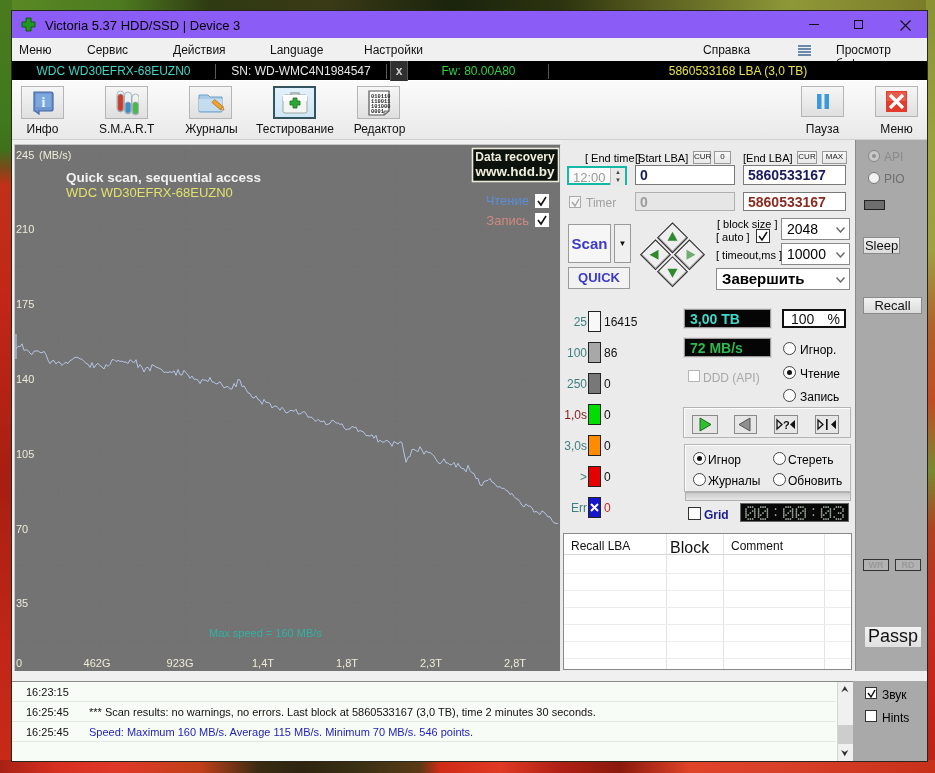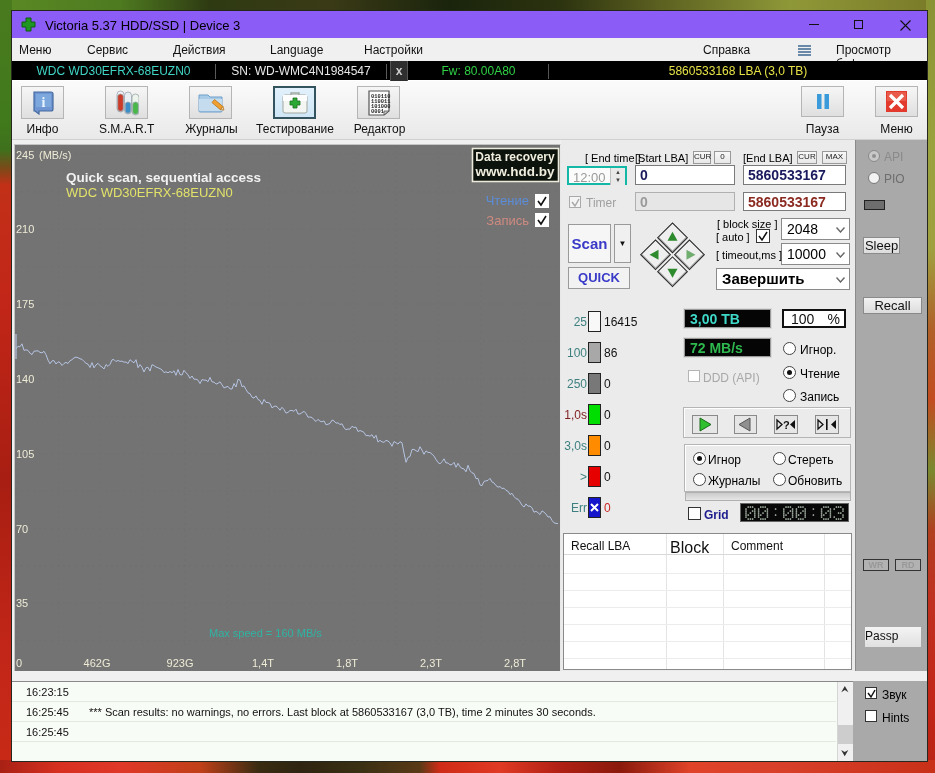--- a/index.html
+++ b/index.html
@@ -498,28 +498,29 @@
         <div class="rdot" style="background:#909090;left:3px;top:3px;width:4px;height:4px"></div>
       </div>
     <div class="lbl" style="left:28px;top:10px;font-size:12px;color:#8a8a8a">API</div>
     <div class="rad" style="left:12px;top:32px;width:12px;height:12px;border-color:#777;background:#f2f2f2"></div>
     <div class="lbl" style="left:28px;top:32px;font-size:12px;color:#6e6e6e">PIO</div>
     <div class="abs" style="left:8px;top:60px;width:21px;height:10px;background:#6e6e6e;border:1px solid #222"></div>
     <div class="abs" style="left:7px;top:97px;width:37px;height:17px;background:linear-gradient(#f2f2f2,#dcdcdc);border:1px solid #8a8a8a;text-align:center;font-size:13px;color:#111;line-height:15px">Sleep</div>
     <div class="abs" style="left:7px;top:157px;width:59px;height:17px;background:linear-gradient(#f2f2f2,#dcdcdc);border:1px solid #8a8a8a;text-align:center;font-size:13px;color:#111;line-height:15px">Recall</div>
     <div class="abs" style="left:7px;top:419px;width:26px;height:12px;background:#b2b2b2;border:1px solid #333;text-align:center;font-size:9px;font-weight:bold;color:#999;line-height:10px">WR</div>
     <div class="abs" style="left:39px;top:419px;width:26px;height:12px;background:#b2b2b2;border:1px solid #333;text-align:center;font-size:9px;font-weight:bold;color:#999;line-height:10px">RD</div>
-    <div class="abs" style="left:9px;top:487px;width:56px;height:20px;background:linear-gradient(#f4f4f4,#e0e0e0);font-size:12px;color:#111;line-height:19px">Passp</div>
+    <div class="abs" style="left:9px;top:487px;width:56px;height:20px;background:linear-gradient(#f4f4f4,#e0e0e0);text-align:center;font-size:18px;color:#111;line-height:19px">Passp</div>
   </div>
   <div id="split"></div>
   <div id="logarea">
     <div class="abs" style="left:14px;top:4px;color:#111">16:23:15</div>
     <div class="abs" style="left:14px;top:24px;color:#111">16:25:45</div>
     <div class="abs" style="left:77px;top:24px;color:#111">*** Scan results: no warnings, no errors. Last block at 5860533167 (3,0 TB), time 2 minutes 30 seconds.</div>
     <div class="abs" style="left:14px;top:44px;color:#111">16:25:45</div>
+    <div class="abs" style="left:77px;top:44px;color:#2222bb">Speed: Maximum 160 MB/s. Average 115 MB/s. Minimum 70 MB/s. 546 points.</div>
     <div class="abs" style="left:0;top:19px;width:824px;height:1px;background:#e2eadf"></div>
     <div class="abs" style="left:0;top:39px;width:824px;height:1px;background:#e2eadf"></div>
     <div class="abs" style="left:0;top:59px;width:824px;height:1px;background:#e2eadf"></div>
     <div class="abs" style="left:825px;top:0;width:16px;height:79px;background:#f0f0f0;border-left:1px solid #d5d5d5">
       <div class="abs" style="left:3px;top:2px;font-size:9px;color:#333">⮝</div>
       <div class="abs" style="left:0px;top:43px;width:15px;height:19px;background:#cdcdcd"></div>
       <div class="abs" style="left:3px;top:66px;font-size:9px;color:#333">⮟</div>
     </div>
   </div>
   <div id="sgrey">

